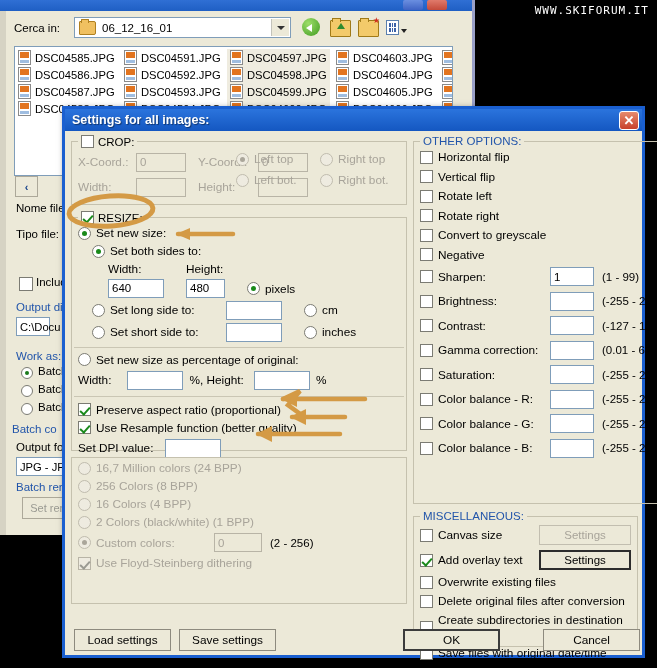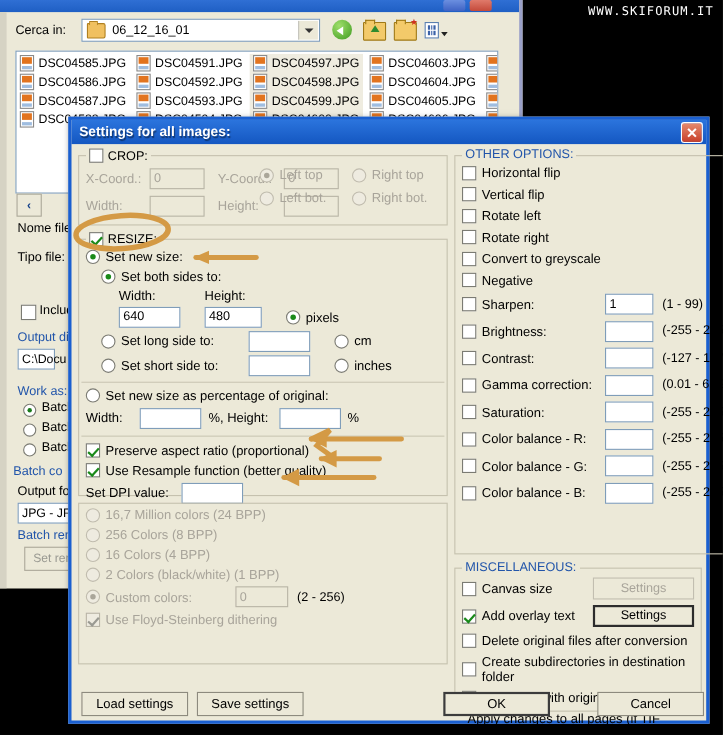--- a/index.html
+++ b/index.html
@@ -361,21 +361,21 @@
             <span class="lbl">Set both sides to:</span>
           </div>
 
           <div class="ind2" style="display:flex;align-items:flex-end;gap:22px;margin-bottom:3px;">
             <div>
               <div style="font-size:11.8px;margin-bottom:2px;">Width:</div>
               <input class="tf" style="width: 56px;" value="640">
             </div>
             <div>
               <div style="font-size:11.8px;margin-bottom:2px;">Height:</div>
-              <input class="tf" style="width: 52px;" value="480">
+              <input class="tf" style="width: 39px;" value="480">
             </div>
             <div style="padding-bottom:2px;">
               <div class="row" style="margin-bottom:0;">
                 <span class="rb on"></span>
                 <span class="lbl">pixels</span>
               </div>
             </div>
           </div>
 
           <div style="display:flex;align-items:center;gap:0;margin-bottom:3px;">
@@ -554,20 +554,24 @@
             <span class="cb"></span>
             <span class="lbl">Canvas size</span>
             <span class="setbtn dis">Settings</span>
           </div>
           <div class="miscrow">
             <span class="cb on"></span>
             <span class="lbl">Add overlay text</span>
             <span class="setbtn act">Settings</span>
           </div>
 
+          <div class="miscrow">
+            <span class="cb"></span>
+            <span class="lbl">Overwrite existing files</span>
+          </div>
           <div class="miscrow">
             <span class="cb"></span>
             <span class="lbl">Delete original files after conversion</span>
           </div>
           <div class="miscrow">
             <span class="cb"></span>
             <span class="lbl">Create subdirectories in destination folder</span>
           </div>
           <div class="miscrow">
             <span class="cb"></span>

